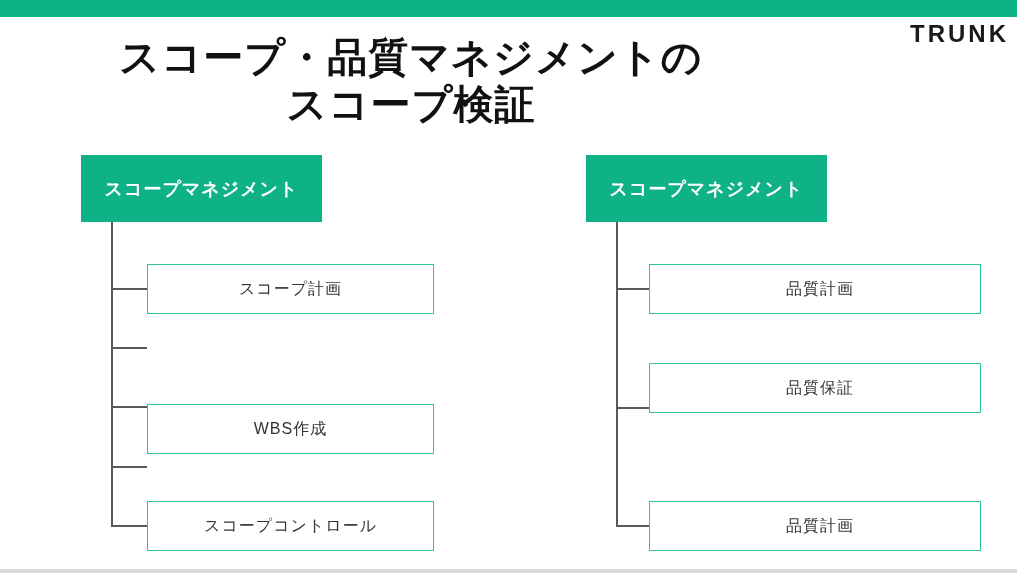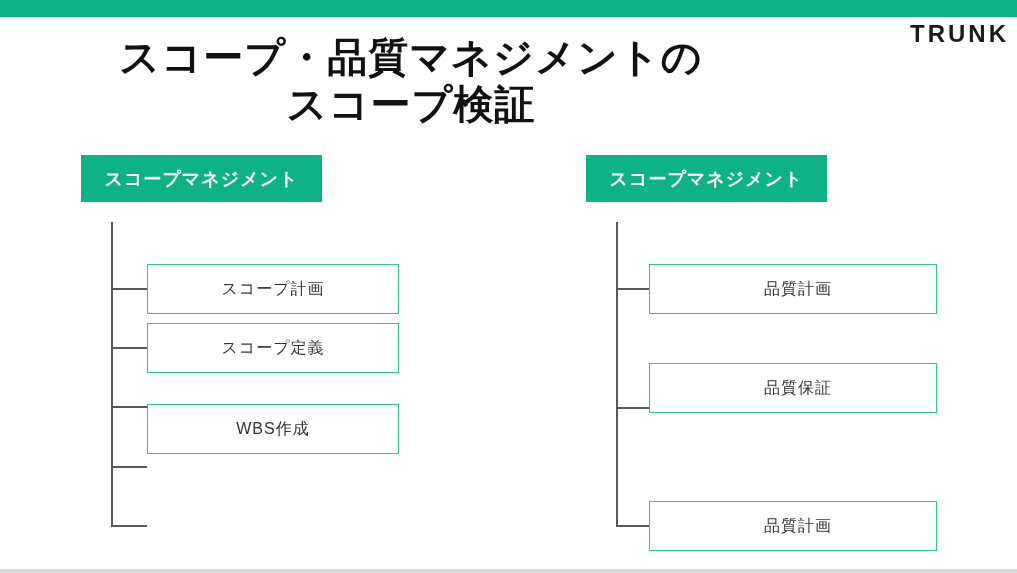--- a/index.html
+++ b/index.html
@@ -26,21 +26,21 @@
   }
 
   .title{
     position:absolute;top:34px;left:0;width:822px;
     text-align:center;
     font-size:40px;line-height:1.18;font-weight:800;
     color:#111111;letter-spacing:1px;
   }
 
   .tree-header{
-    position:absolute;width:241px;height:47px;
+    position:absolute;width:241px;height:67px;
     background:#0fb287;color:#ffffff;
     display:flex;align-items:center;justify-content:center;
     font-size:18px;font-weight:700;letter-spacing:1px;
   }
   .hdr-left{left:81px;top:155px;}
   .hdr-right{left:586px;top:155px;}
 
   .vline{
     position:absolute;width:2px;height:305px;top:222px;
     background:#595959;
@@ -49,28 +49,28 @@
   .vline-right{left:616px;}
 
   .stub{
     position:absolute;height:2px;width:36px;
     background:#595959;
   }
   .stub-left{left:111px;}
   .stub-right{left:616px;}
 
   .node{
-    position:absolute;width:252px;height:50px;
+    position:absolute;width:287px;height:50px;
     background:#ffffff;border:1.5px solid #2cc49b;
     box-sizing:border-box;
     display:flex;align-items:center;justify-content:center;
     font-size:16px;color:#333333;letter-spacing:1px;
   }
   .node-left{left:147px;}
-  .node-right{left:649px;width:288px;padding-left:10px;}
+  .node-right{left:649px;width:332px;padding-left:10px;}
 </style>
 </head>
 <body>
 
 <div class="slide">
 
   <div class="topbar"></div>
 
   <div class="logo">TRUNK</div>
 
@@ -82,22 +82,22 @@
   <div class="tree-header hdr-left">スコープマネジメント</div>
   <div class="vline vline-left"></div>
 
   <div class="stub stub-left" style="top:288px"></div>
   <div class="stub stub-left" style="top:347px"></div>
   <div class="stub stub-left" style="top:406px"></div>
   <div class="stub stub-left" style="top:466px"></div>
   <div class="stub stub-left" style="top:525px"></div>
 
   <div class="node node-left" style="top:264px">スコープ計画</div>
-  <div class="node node-left" style="top:323px">スコープ定義</div>
   <div class="node node-left" style="top:404px">WBS作成</div>
+  <div class="node node-left" style="top:501px">スコープコントロール</div>
 
   <div class="tree-header hdr-right">スコープマネジメント</div>
   <div class="vline vline-right"></div>
 
   <div class="stub stub-right" style="top:288px"></div>
   <div class="stub stub-right" style="top:407px"></div>
   <div class="stub stub-right" style="top:525px"></div>
 
   <div class="node node-right" style="top:264px">品質計画</div>
   <div class="node node-right" style="top:363px">品質保証</div>

